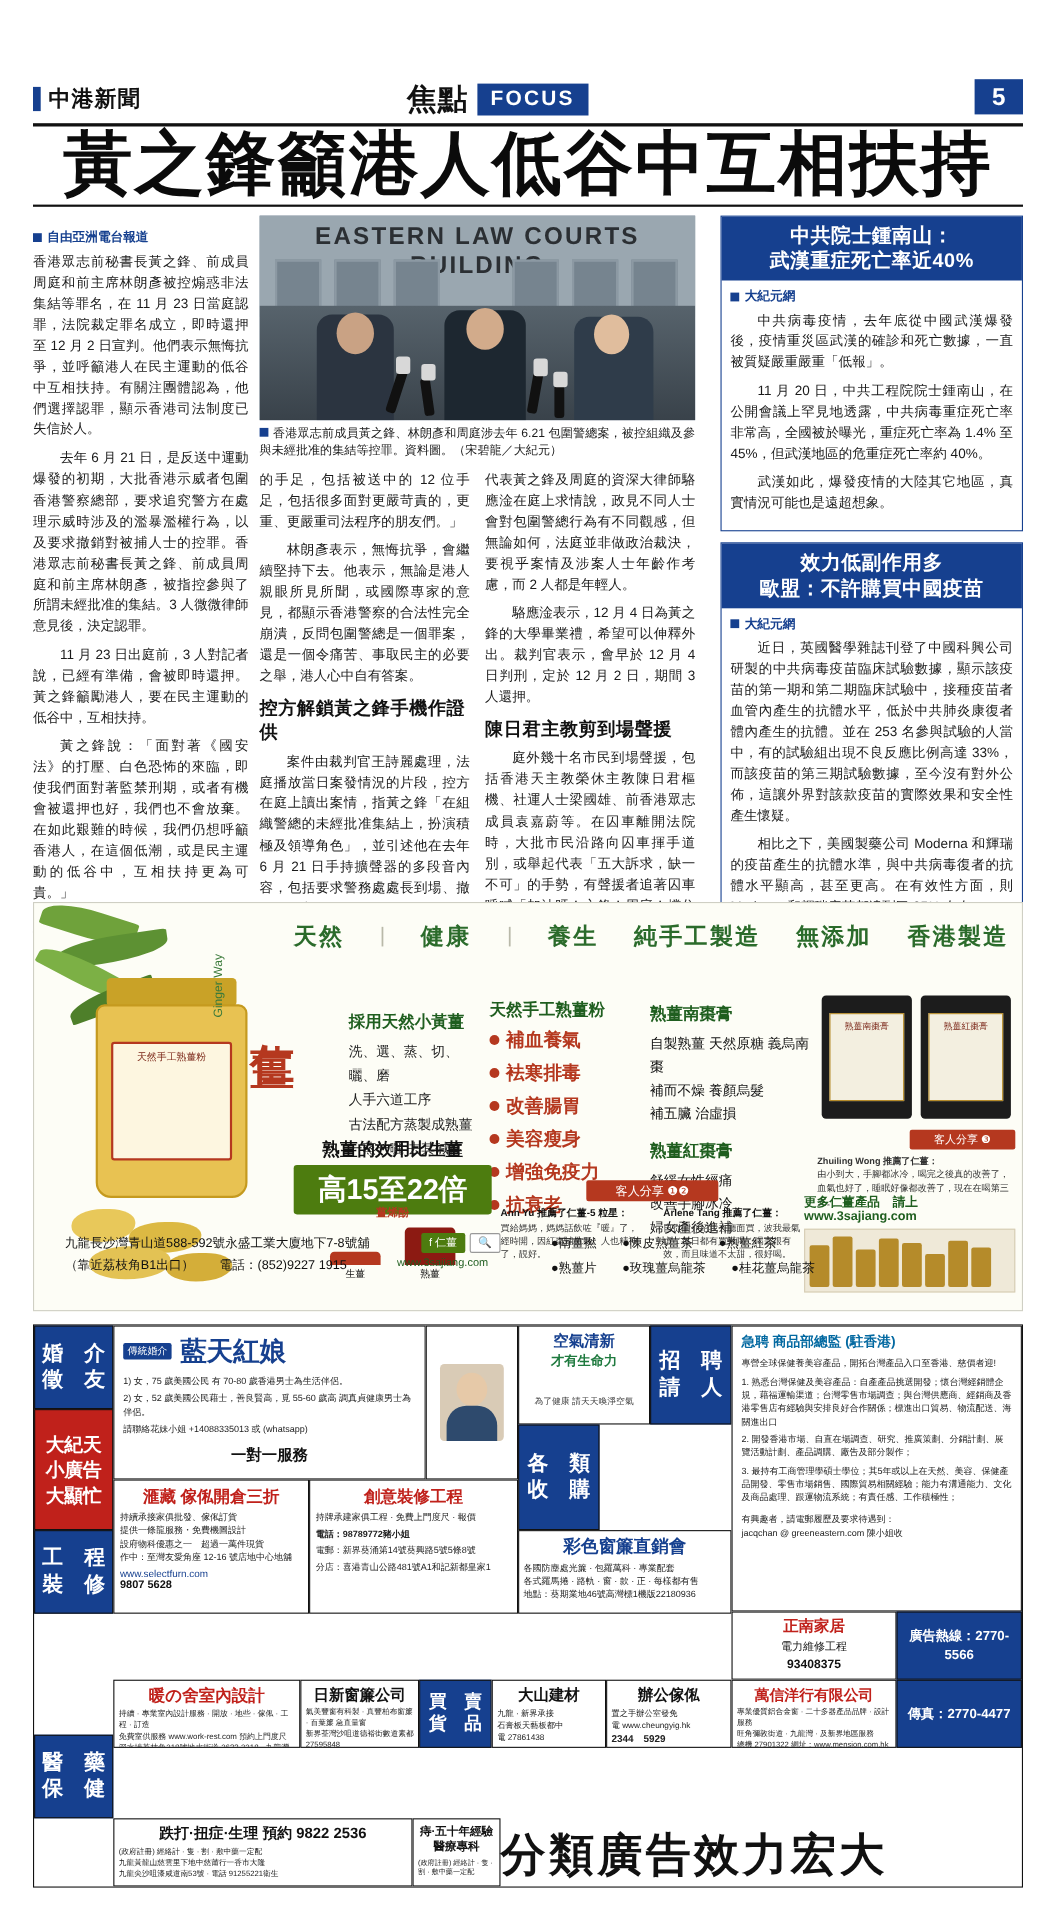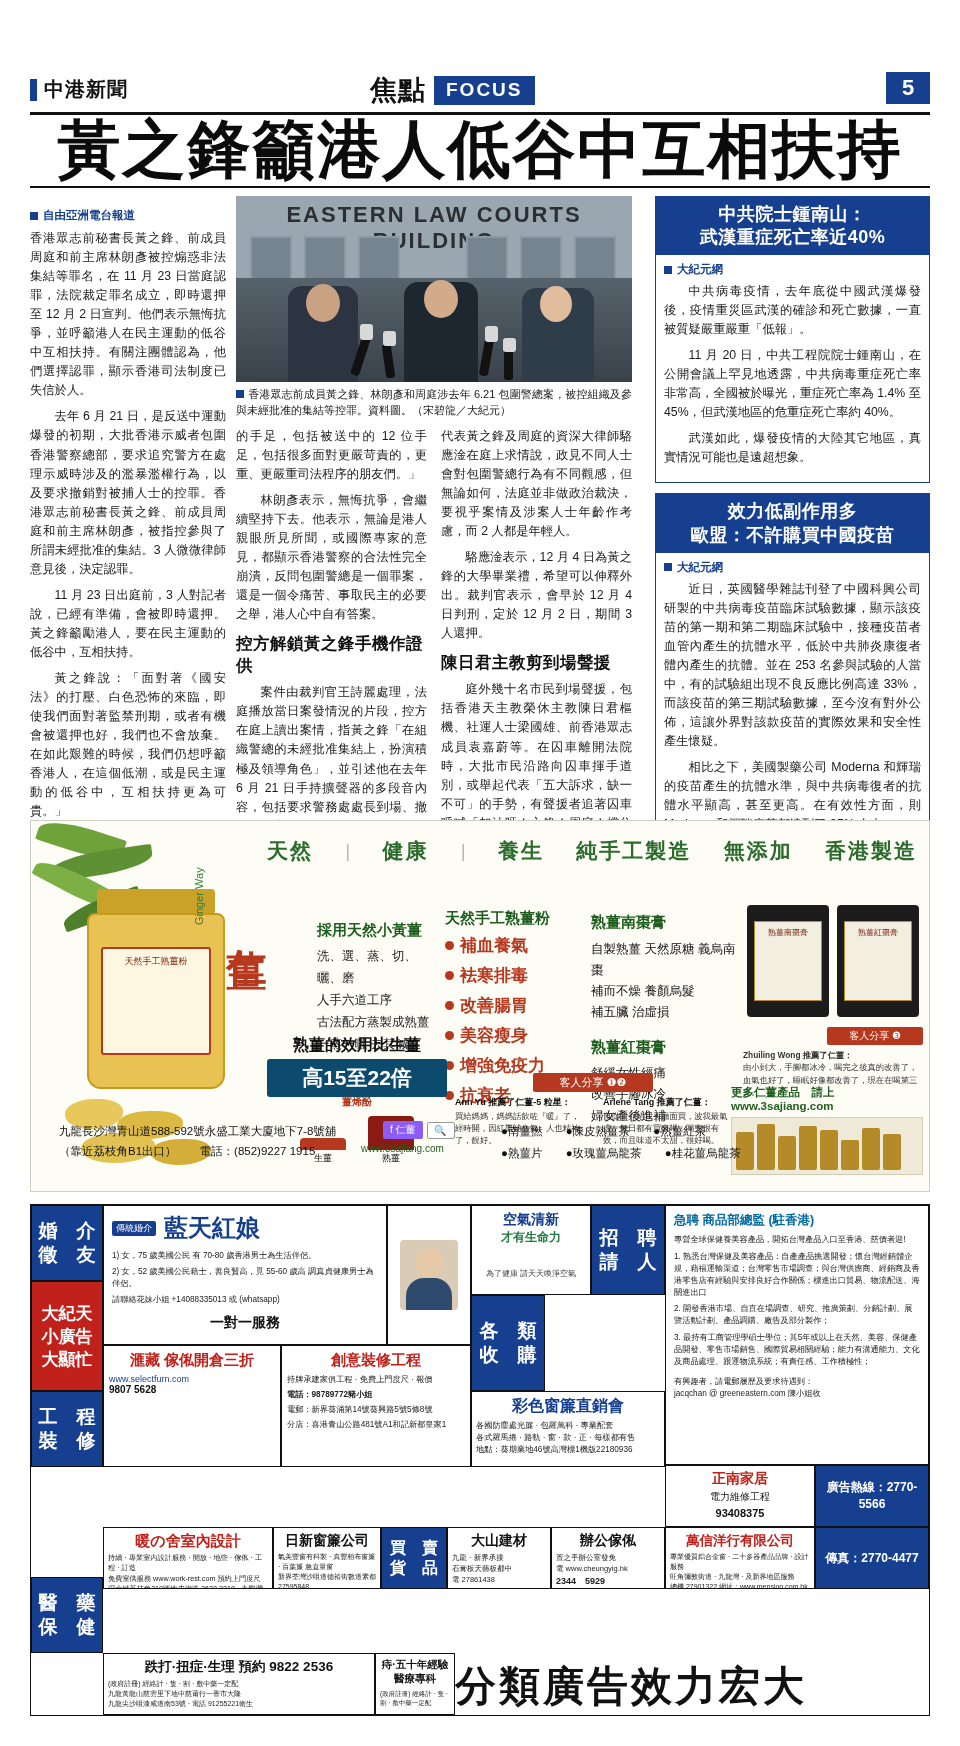--- a/index.html
+++ b/index.html
@@ -105,41 +105,41 @@
   .dot { width:9px; height:9px; border-radius:50%; background:#b5381f; display:inline-block; }
   .g-c3 { position:absolute; left:560px; top:88px; width:150px; font-size:12.5px; line-height:1.7; }
   .g-c3 .hd { font-size:15px; font-weight:bold; color:#1f5e1f; margin-bottom:4px; }
   .g-c3 .hd2 { font-size:15px; font-weight:bold; color:#1f5e1f; margin:10px 0 4px; }
   .g-tins { position:absolute; left:716px; top:84px; width:176px; height:118px; display:flex; gap:8px; }
   .tin { width:82px; height:112px; background:#1c1c1c; border-radius:4px; position:relative; }
   .tin .lbl { position:absolute; left:7px; top:16px; width:68px; height:80px; background:#f3efe0;
               border:1px solid #b58b2a; font-size:8px; color:#7a2516; text-align:center; padding-top:5px; line-height:1.5; }
   .g-price { position:absolute; left:236px; top:214px; width:180px; }
   .g-price .t1 { font-size:16px; font-weight:bold; color:#111; text-align:center; margin-bottom:3px; }
-  .g-price .t2 { background:#0c4a6e; color:#fff; font-size:21px; font-weight:bold; text-align:center;
+  .g-price .t2 { background:#4d7c0f; color:#fff; font-size:26px; font-weight:bold; text-align:center;
                  padding:5px 0; border-radius:3px; }
   .g-chart { position:absolute; left:236px; top:274px; width:180px; height:66px; }
   .g-share { position:absolute; left:424px; top:252px; width:276px; }
   .share-hd { background:#b5381f; color:#fff; font-size:11px; text-align:center; padding:2px 0; width:120px;
               margin:0 auto 4px; border-radius:2px;}
   .share-2 { display:flex; gap:20px; }
   .share-col { flex:1; font-size:8.3px; line-height:1.5; color:#333; }
   .share-col b { font-size:9px; color:#111; }
   .g-share3 { position:absolute; left:712px; top:206px; width:180px; }
   .g-share3 .hd { background:#b5381f; color:#fff; font-size:10px; text-align:center; padding:2px 0;
                   width:96px; margin-left:auto; border-radius:2px; }
   .g-share3 .tx { font-size:8.3px; line-height:1.5; margin-top:4px; color:#333; }
   .g-more { position:absolute; left:700px; top:264px; width:192px; }
   .g-more .ln { font-size:11.5px; font-weight:bold; color:#1f5e1f; }
   .g-more .shelf { margin-top:5px; height:58px; background:#efe9d8; border:1px solid #d6cdb4;
                    display:flex; gap:3px; align-items:flex-end; padding:4px; }
   .g-more .shelf i { display:block; width:18px; background:#b58b2a; border-radius:2px; }
   .g-foot { position:absolute; left:28px; top:300px; width:620px; font-size:11.5px; line-height:1.75; color:#111; }
   .g-fb { position:absolute; left:352px; top:300px; display:flex; align-items:center; gap:4px; }
-  .fb-box { background:#8b5cf6; color:#fff; font-size:10px; padding:2px 7px; border-radius:2px; }
+  .fb-box { background:#4d7c0f; color:#fff; font-size:10px; padding:2px 7px; border-radius:2px; }
   .srch-box { border:1px solid #999; font-size:10px; padding:2px 7px; border-radius:2px; background:#fff; }
   .g-foot2 { position:absolute; left:470px; top:300px; width:420px; font-size:11.5px; line-height:1.9; color:#111; }
 
   
   .classifieds { position:absolute; left:30px; top:1204px; width:900px; height:512px;
                  border:1px solid #111; background:#fff; }
   .cg { position:absolute; border:1px solid #111; overflow:hidden; background:#fff; }
   .cg-blue { background:#16408f; color:#fff; }
   .cg-ttl { font-size:19px; font-weight:bold; text-align:center; line-height:1.25; }
   .cg-sm { font-size:8.2px; line-height:1.45; color:#222; }
@@ -524,20 +524,24 @@
 jacqchan @ greeneastern.com 陳小姐收</div>
     </div>
 
     <div class="cg cg-blue" style="left:440px; top:90px; width:74px; height:96px; display:flex; flex-direction:column; align-items:center; justify-content:center;">
       <div class="cg-ttl">各　類</div>
       <div class="cg-ttl">收　購</div>
     </div>
 
     <div class="cg" style="left:72px; top:140px; width:178px; height:122px; padding:5px;">
       <div class="redttl">滙藏 傢俬開倉三折</div>
+      <div class="cg-sm" style="margin-top:4px; white-space:pre-line;">持續承接家俱批發、傢俬訂貨
+提供一條龍服務・免費機圖設計
+設府物科優惠之一　超過一萬件現貨
+作中：至灣友愛角座 12-16 號店地中心地舖</div>
       <div style="font-size:9px; color:#16408f; margin-top:4px;">www.selectfurn.com</div>
       <div style="font-size:10px; font-weight:bold;">9807 5628</div>
     </div>
 
     <div class="cg" style="left:250px; top:140px; width:190px; height:122px; padding:5px;">
       <div class="redttl">創意裝修工程</div>
       <div class="cg-sm" style="margin-top:4px;">持牌承建家俱工程 · 免費上門度尺 · 報價</div>
       <div class="cg-sm" style="margin-top:3px; font-weight:bold;">電話：98789772豬小姐</div>
       <div class="cg-sm" style="margin-top:3px;">電郵：新界葵涌第14號葵興路5號5條8號</div>
       <div class="cg-sm" style="margin-top:3px;">分店：喜港青山公路481號A1和記新都皇家1</div>

